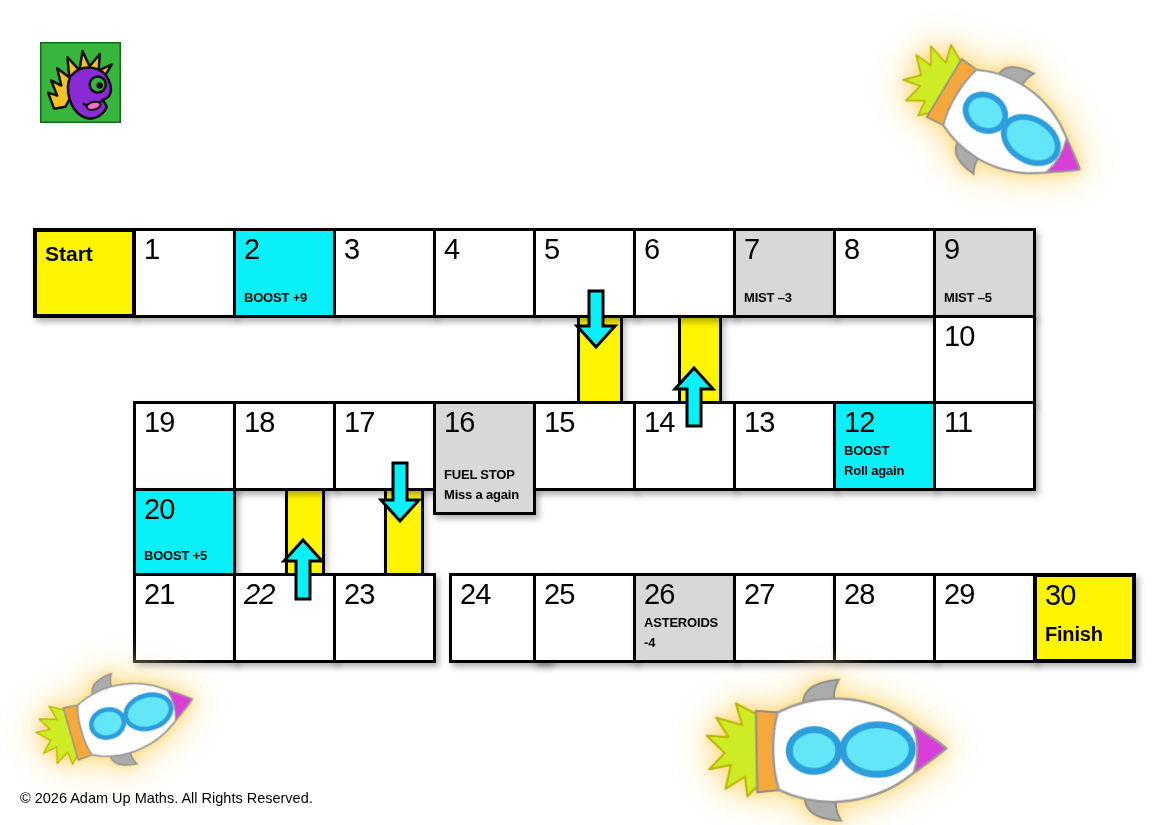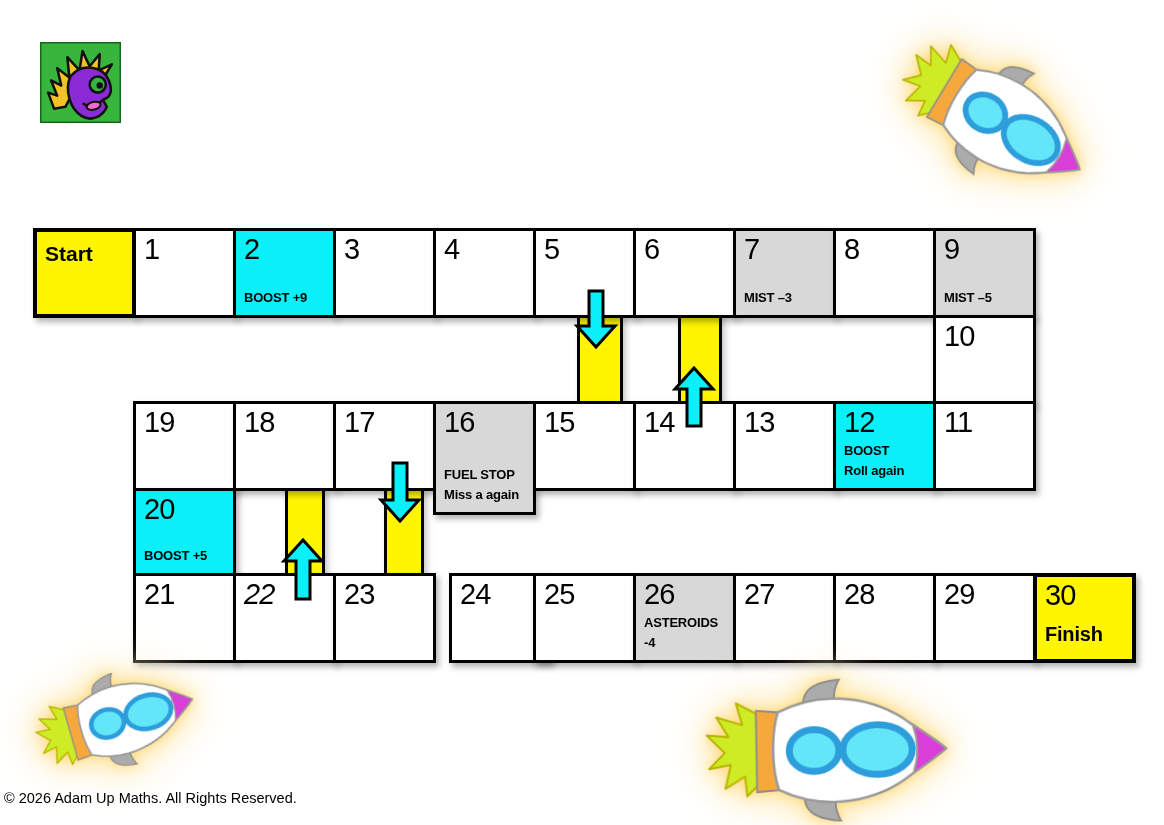--- a/index.html
+++ b/index.html
@@ -41,21 +41,21 @@
   
   .rocket {
     position:absolute;
     filter: drop-shadow(0 0 5px #ffda7e) drop-shadow(0 0 12px #ffe4a0) drop-shadow(0 0 20px #fff0c8);
   }
   .rocket svg { display:block; }
   .rocket-top-right     { left:885px; top:55px;  transform:rotate(31deg); }
   .rocket-bottom-left   { left:28px;  top:672px; transform:rotate(-16deg); }
   .rocket-bottom-center { left:695px; top:676px; transform:rotate(-1deg); }
 
-  .footer { position:absolute; left:4px; top:790px; font-size:14.5px; font-weight:500; margin:0; }
+  .footer { position:absolute; left:20px; top:790px; font-size:14.5px; font-weight:500; margin:0; }
 </style>
 </head>
 <body>
 
 <div class="stage">
 
   <svg class="logo" viewBox="0 0 80 80" aria-hidden="true">
     <rect x="0.75" y="0.75" width="78.5" height="78.5" fill="#38b53c" stroke="#156a18" stroke-width="1.5"></rect>
     <path d="M14,66 L8,50 L17,53 L11,38 L21,43 L17,26 L29,35 L27,15 L39,28 L42,9 L49,24 L59,12 L58,28 L71,22 L62,37 L65,42 L52,42 L44,46 L31,53 L25,64 Z" fill="#f4c127" stroke="#111" stroke-width="2.5" stroke-linejoin="round"></path>
     <path d="M30,34 C42,20 62,24 68,38 C72,48 70,55 62,57 L66,64 C62,74 50,79 41,73 C30,66 24,48 30,34 Z" fill="#8a2bd6" stroke="#111" stroke-width="2.5" stroke-linejoin="round"></path>

